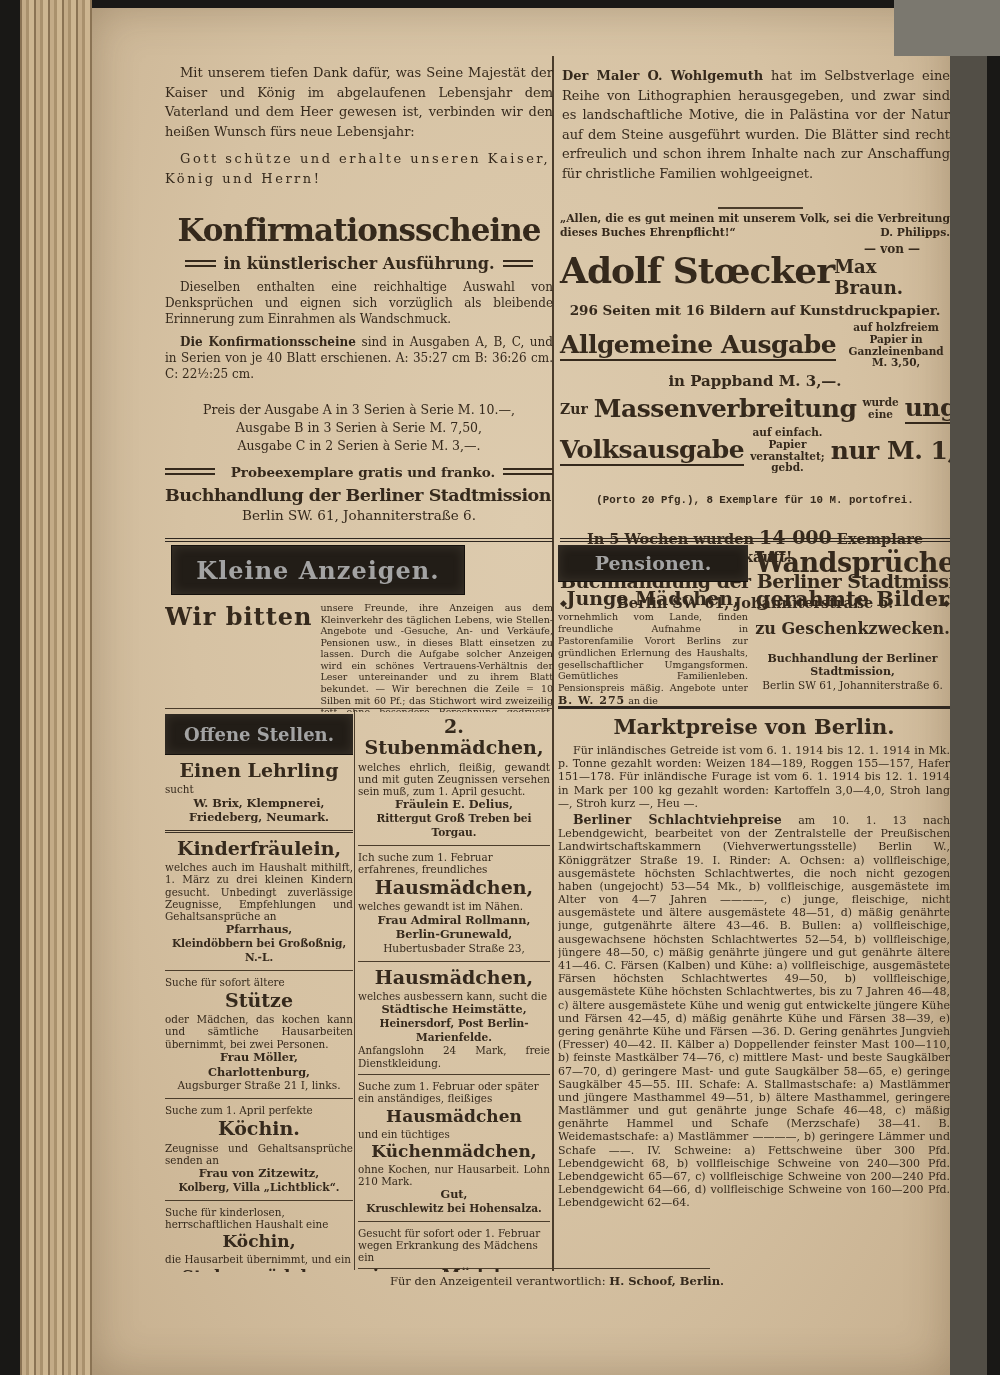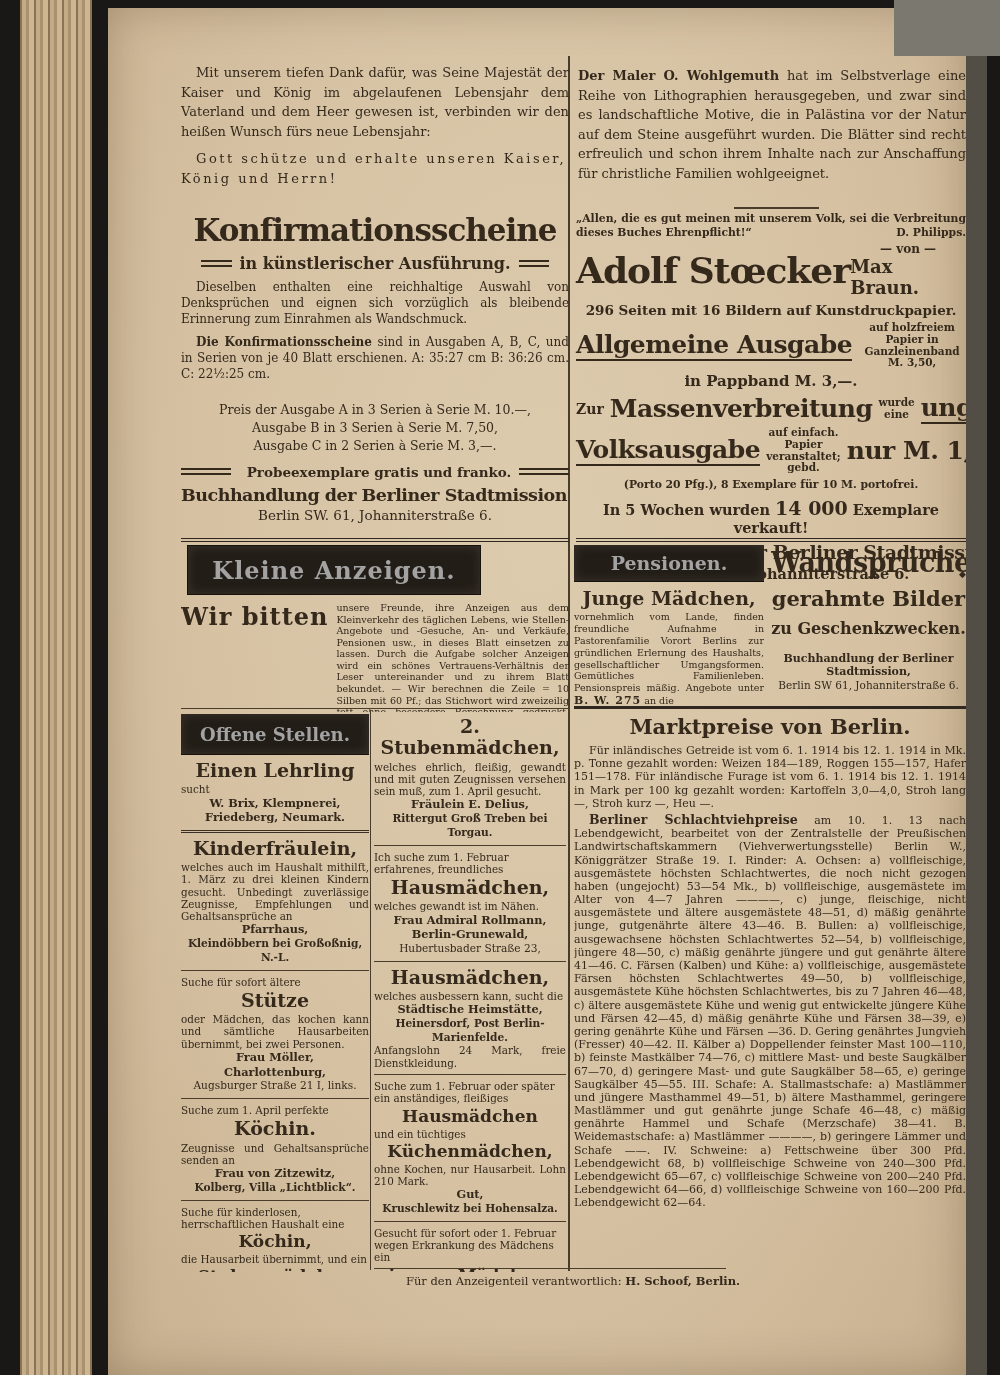--- a/index.html
+++ b/index.html
@@ -10,21 +10,21 @@
     color:#35291c;
   }
   .abs { position:absolute; }
 
   
   .page-edges {
     position:absolute; left:20px; top:0; width:72px; height:1375px;
     background:repeating-linear-gradient(90deg,#8a7354 0 2px,#c3ab87 2px 6px,#a9916d 6px 9px,#cdb691 9px 14px);
   }
   .paper {
-    position:absolute; left:108px; top:8px; width:858px; height:1367px; overflow:hidden;
+    position:absolute; left:92px; top:8px; width:858px; height:1367px; overflow:hidden;
     background:radial-gradient(ellipse at 50% 38%, #ddcbae 0%, #d6c2a3 55%, #c7b08f 100%);
     box-shadow: inset 0 0 45px rgba(70,45,20,.28);
   }
   .gray-right { position:absolute; right:13px; top:55px; width:37px; height:1320px; background:#524e46; }
   .gray-top-right { position:absolute; right:0; top:0; width:106px; height:56px; background:#7b786f; z-index:6; }
 
   
   .vrule { background:#4a3c2b; width:2px; }
   .hrule { background:#4a3c2b; height:1px; }
   .hrule.thick { height:3px; background:#2f2720; }
@@ -64,21 +64,21 @@
   .st-by { display:flex; flex-direction:column; align-items:center; font-weight:bold; }
   .st-von { font-size:12px; }
   .st-byname { font-size:18px; }
   .st-line1 { font-size:13.5px; font-weight:bold; text-align:center; margin:4px 0; }
   .st-row { display:flex; align-items:center; justify-content:space-between; gap:6px; margin:3px 0; }
   .st-bigword { font-size:25px; font-weight:bold; letter-spacing:-0.5px; white-space:nowrap; border-bottom:2px solid #35291c; }
   .st-bigword.nounder { border-bottom:none; }
   .st-smallcol { font-size:10.5px; font-weight:bold; line-height:1.12; text-align:center; }
   .st-zur { font-size:14px; font-weight:bold; }
   .st-center15 { font-size:15px; font-weight:bold; text-align:center; margin:2px 0; }
-  .st-porto { font-size:10.8px; font-weight:bold; text-align:center; margin:4px 0; }
+  .st-porto { font-size:10.8px; font-weight:bold; text-align:center; margin:20px 0;font-family:Liberation Mono, monospace; }
   .st-sold { font-size:14.5px; font-weight:bold; text-align:center; margin:6px 0 4px 0; }
   .st-soldnum { font-size:19px; }
   .st-addr-row { display:flex; align-items:center; justify-content:space-between; font-size:14.5px; font-weight:bold; margin-top:2px; }
   .st-diamond { font-size:9px; }
 
   
   .wb-row { display:flex; gap:8px; }
   .wb-lead { font-size:24px; font-weight:bold; white-space:nowrap; letter-spacing:1px; }
   .wb-body { font-size:9.5px; line-height:1.22; text-align:justify; }
 

